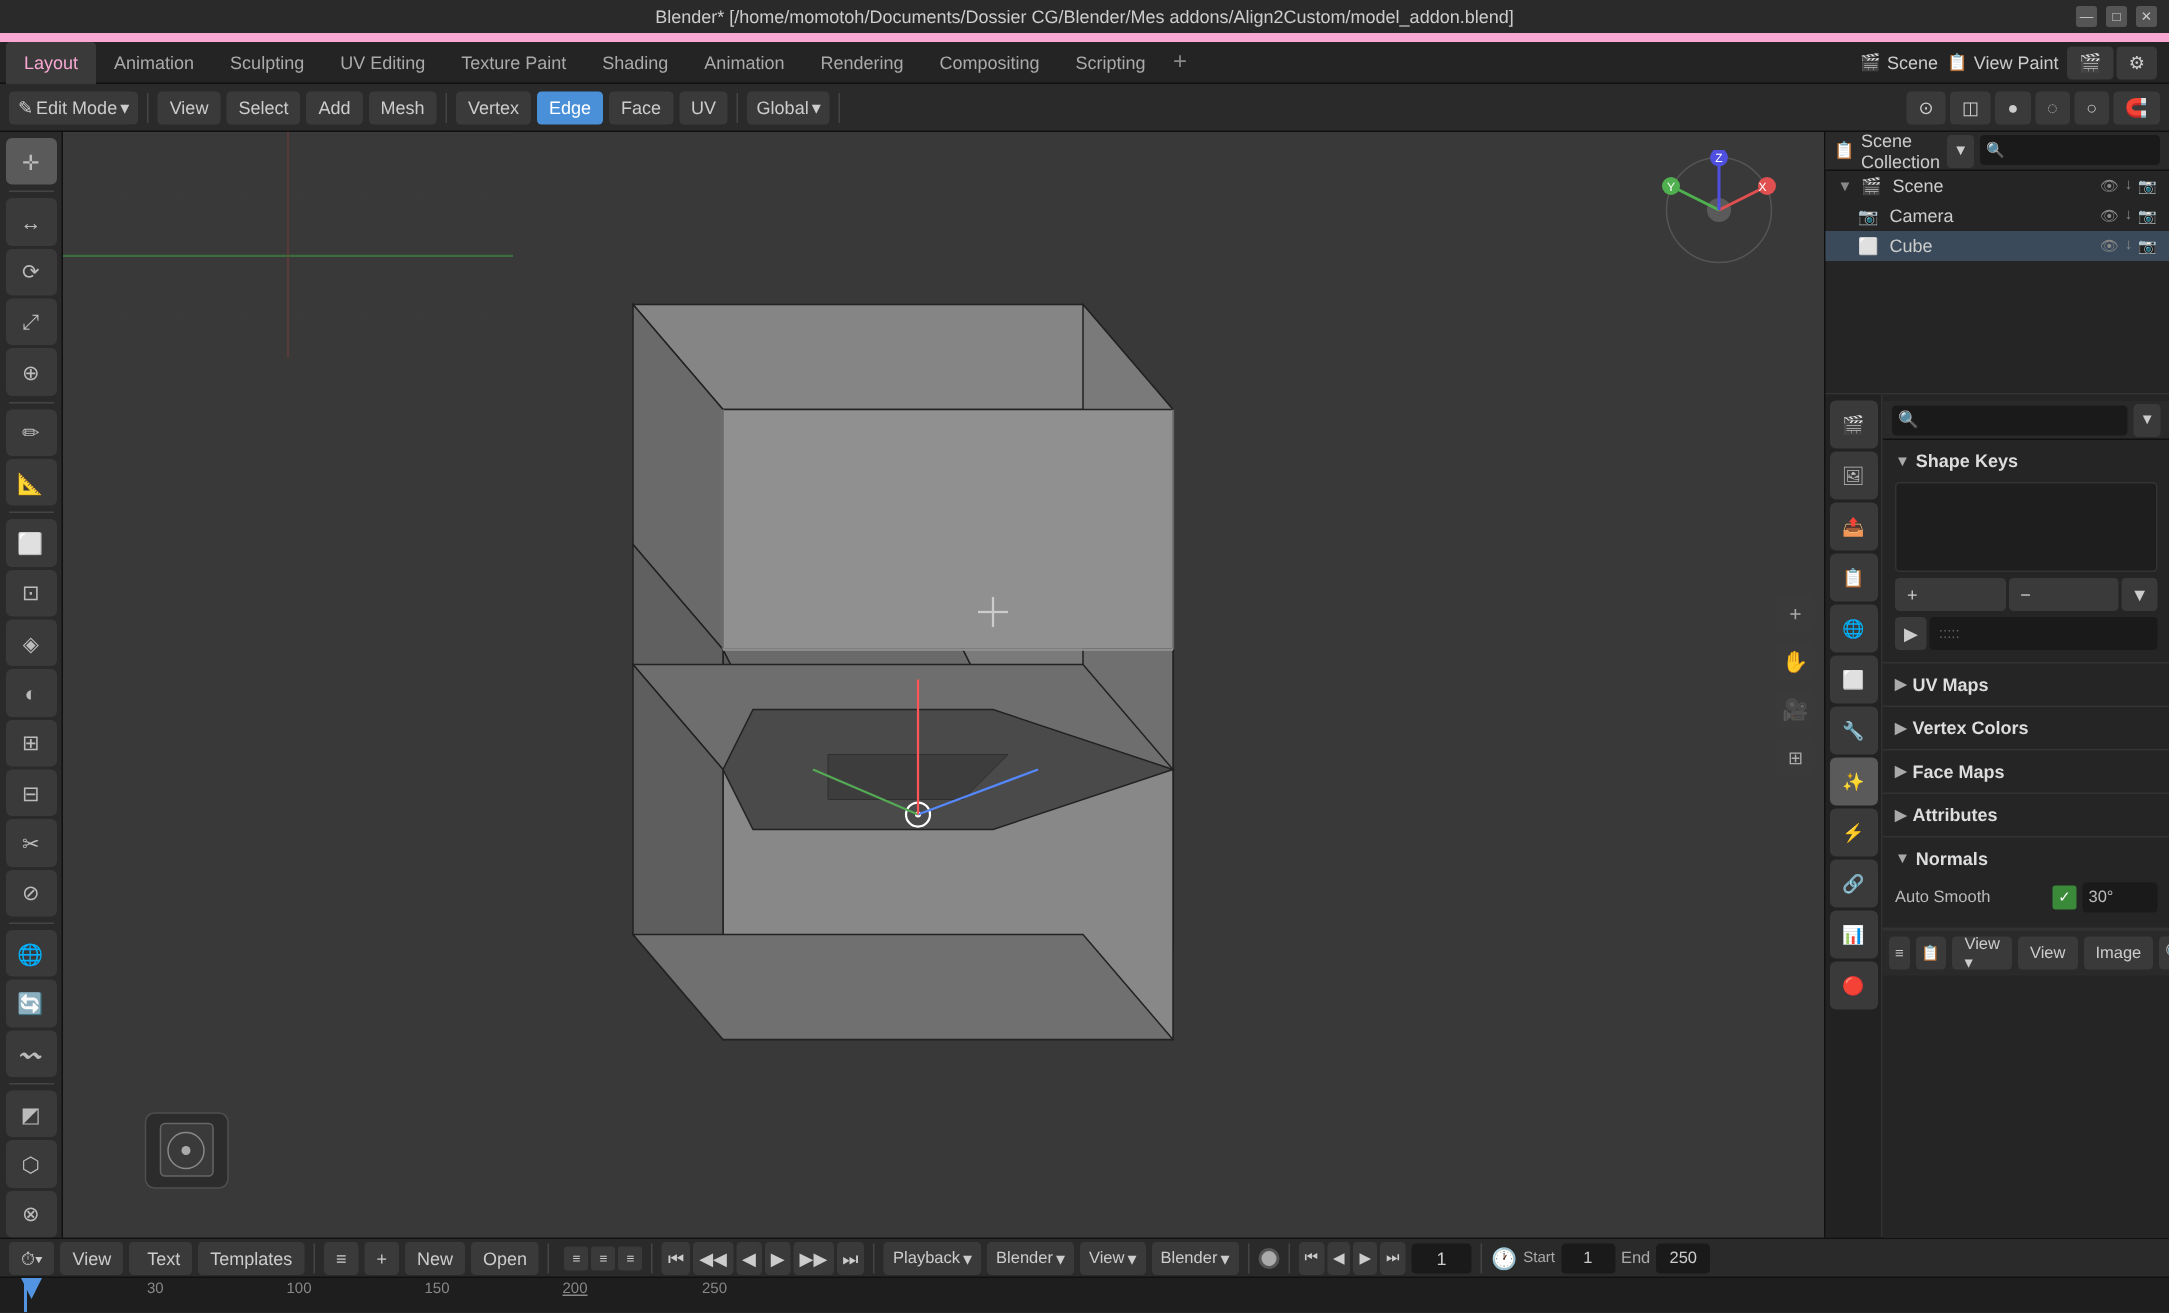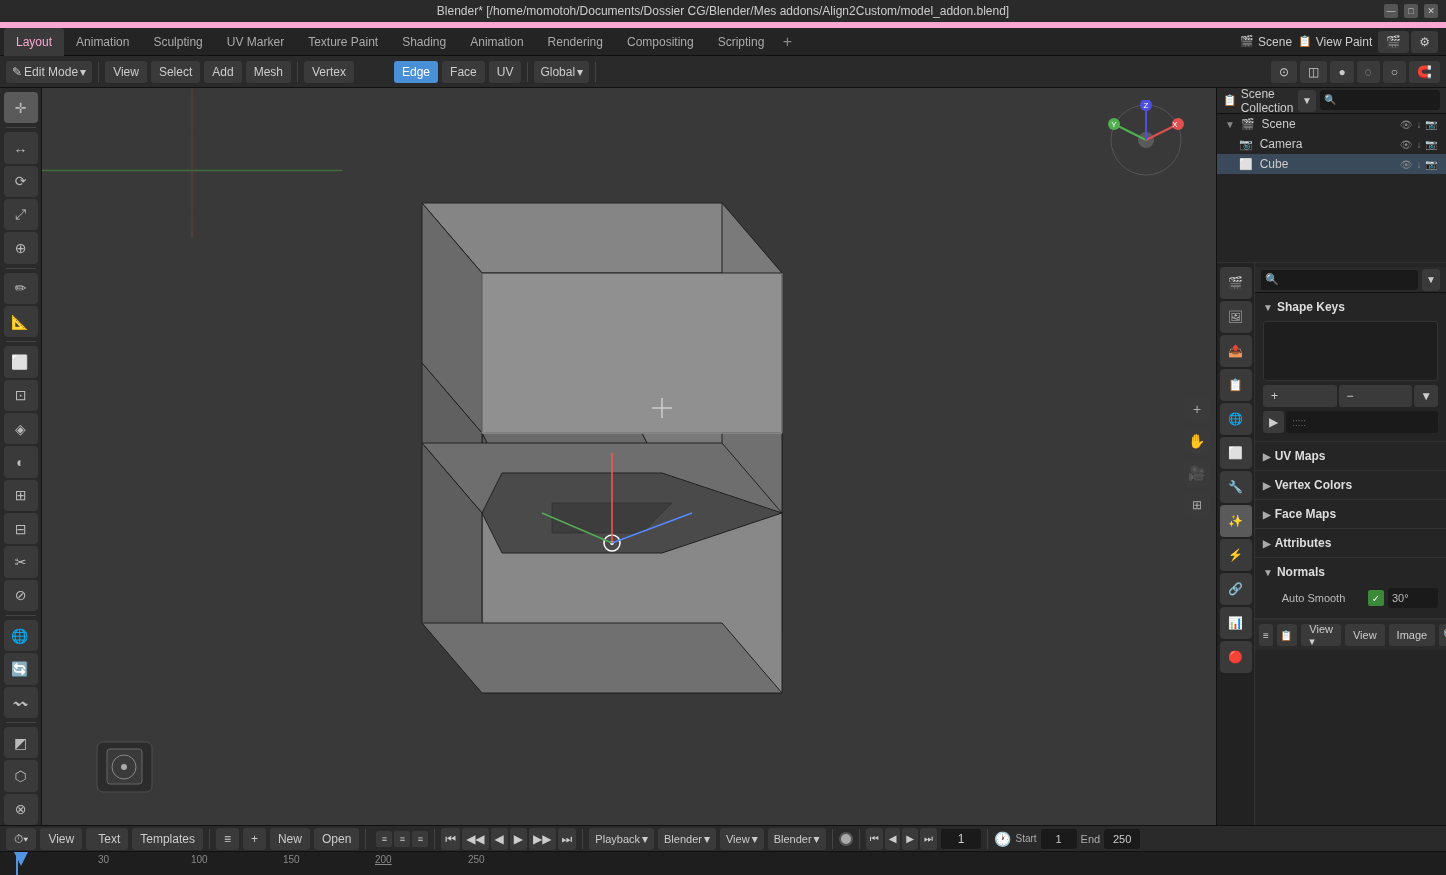--- a/index.html
+++ b/index.html
@@ -157,21 +157,21 @@
       padding: 2px 8px;
       background: #3a3a3a;
       border-radius: 3px;
       color: #ccc;
       cursor: pointer;
       font-size: 12px;
       height: 22px;
       display: flex;
       align-items: center;
     }
-    .vp-btn.active { background: #4a90d9; color: #fff; margin-left: 36px; }
+    .vp-btn.active { background: #4a90d9; color: #fff; }
     .vp-sep { width: 1px; height: 20px; background: #444; margin: 0 2px; }
     .vp-dropdown {
       display: flex;
       align-items: center;
       gap: 2px;
       padding: 2px 6px;
       background: #3a3a3a;
       border-radius: 3px;
       cursor: pointer;
       height: 22px;
@@ -335,21 +335,21 @@
     <div class="win-btn">—</div>
     <div class="win-btn">□</div>
     <div class="win-btn">✕</div>
   </div>
 </div>
 
 <div id="workspace-tabs">
   <div class="ws-tab active" id="tab-layout">Layout</div>
   <div class="ws-tab" id="tab-modeling">Animation</div>
   <div class="ws-tab" id="tab-sculpting">Sculpting</div>
-  <div class="ws-tab" id="tab-uv-editing">UV Marker</div>
+  <div class="ws-tab" id="tab-uv-editing">UV Editing</div>
   <div class="ws-tab" id="tab-texture-paint">Texture Paint</div>
   <div class="ws-tab" id="tab-shading">Shading</div>
   <div class="ws-tab" id="tab-animation">Animation</div>
   <div class="ws-tab" id="tab-rendering">Rendering</div>
   <div class="ws-tab" id="tab-compositing">Compositing</div>
   <div class="ws-tab" id="tab-scripting">Scripting</div>
   <div class="ws-tab-add">+</div>
   <div id="header-right">
     <div style="display:flex;align-items:center;gap:4px;">
       <span style="font-size:11px;color:#ccc;">🎬</span>
@@ -661,21 +661,21 @@
             </div>
           </div>
 
           <div class="prop-section">
             <div class="prop-section-header">
               <span class="chevron">▼</span>
               <span>Normals</span>
             </div>
             <div class="prop-section-content">
               <div class="prop-row">
-                <span style="flex:1;text-align:center;">Auto Smooth</span>
+                <span style="flex:1;">Auto Smooth</span>
                 <div style="width:16px;height:16px;background:#3a8a3a;border-radius:2px;display:flex;align-items:center;justify-content:center;cursor:pointer;">
                   <span style="color:#fff;font-size:10px;">✓</span>
                 </div>
                 <div style="width:50px;height:20px;background:#1a1a1a;border-radius:3px;display:flex;align-items:center;padding:0 4px;font-size:11px;">
                   <span>30°</span>
                 </div>
               </div>
             </div>
           </div>
 

